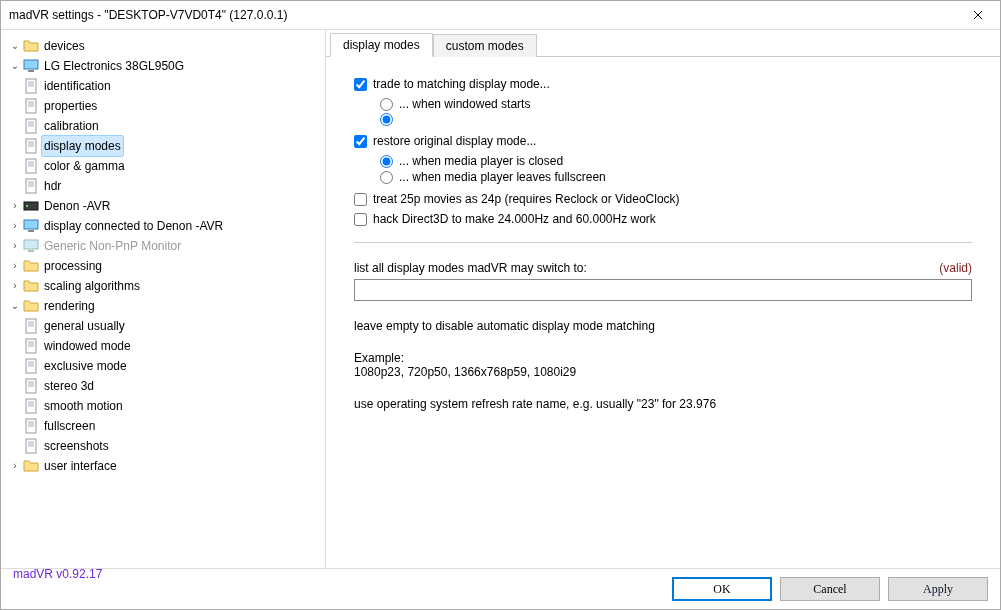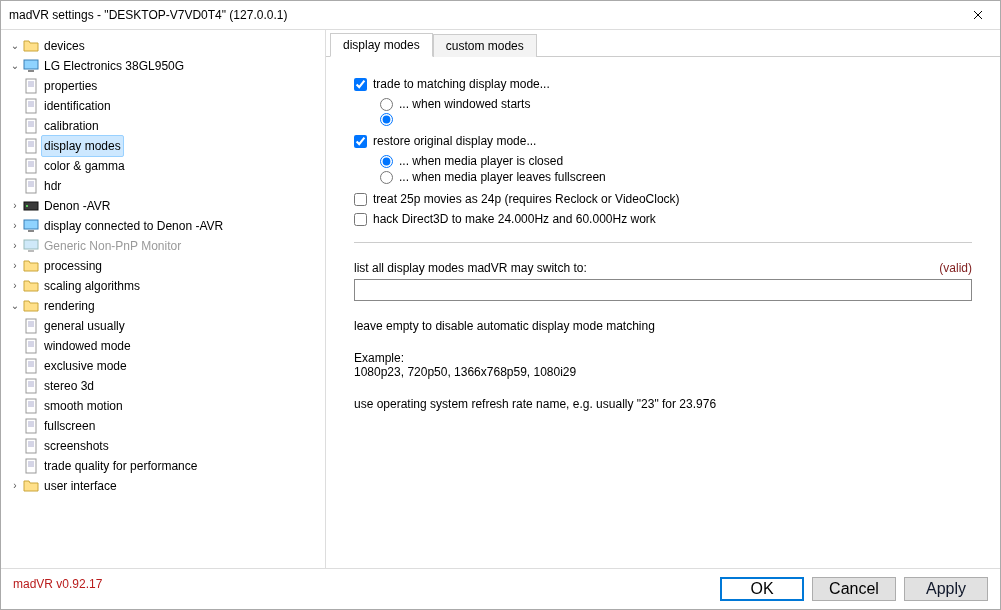--- a/index.html
+++ b/index.html
@@ -28,24 +28,24 @@
 .pane{flex:1;padding:20px 28px 10px 28px;overflow:hidden}
 .cb{display:flex;align-items:center;margin:0 0 6px 0}
 .cb input{margin:0 6px 0 0;width:13px;height:13px}
 .rad{display:flex;align-items:center;margin:2px 0 2px 26px}
 .rad input{margin:0 6px 0 0;width:13px;height:13px}
 hr.sep{border:none;border-top:1px solid #ccc;margin:16px 0 18px 0}
 .field-row{display:flex;align-items:baseline;justify-content:space-between;margin-bottom:4px}
 .valid{color:#7f1d1d}
 input.text{width:100%;height:22px;border:1px solid #888;padding:2px 4px;box-sizing:border-box;font-family:inherit;font-size:12px}
 .buttons{height:40px;display:flex;align-items:center;justify-content:flex-end;padding:0 12px;border-top:1px solid #ddd;gap:8px}
-button.btn{width:84px;height:24px;font-family:Liberation Sans, sans-serif;font-size:16px;background:#e1e1e1;border:1px solid #adadad}
+button.btn{width:100px;height:24px;font-family:Liberation Serif, serif;font-size:12px;background:#e1e1e1;border:1px solid #adadad}
 button.btn.default{background:#fff;border:2px solid #0078d7}
 button.btn:disabled{color:#0f172a}
-.version{position:absolute;left:12px;bottom:18px;color:#b91c1c}
+.version{position:absolute;left:12px;bottom:28px;color:#6d28d9}
 .sp{height:6px}
 </style>
 </head>
 <body>
 
 <div class="window">
 
   <div class="titlebar">
     <span class="title-text">madVR settings - "DESKTOP-V7VD0T4" (127.0.0.1)</span>
     <div class="title-close">
@@ -84,33 +84,33 @@
               <ul class="ch">
                 <li>
                     <div class="row">
                       <span class="tw"></span>
                       <span class="ic doc">
                         <svg viewBox="0 0 16 16">
                           <rect x="3" y="1" width="10" height="14" fill="#fff" stroke="#999"></rect>
                           <path d="M5 4h6M5 6h6M5 8h6" stroke="#aac"></path>
                         </svg>
                       </span>
+                      <span class="lbl">identification</span>
+                    </div>
+                  </li>
+                <li>
+                    <div class="row">
+                      <span class="tw"></span>
+                      <span class="ic doc">
+                        <svg viewBox="0 0 16 16">
+                          <rect x="3" y="1" width="10" height="14" fill="#fff" stroke="#999"></rect>
+                          <path d="M5 4h6M5 6h6M5 8h6" stroke="#aac"></path>
+                        </svg>
+                      </span>
                       <span class="lbl">properties</span>
-                    </div>
-                  </li>
-                <li>
-                    <div class="row">
-                      <span class="tw"></span>
-                      <span class="ic doc">
-                        <svg viewBox="0 0 16 16">
-                          <rect x="3" y="1" width="10" height="14" fill="#fff" stroke="#999"></rect>
-                          <path d="M5 4h6M5 6h6M5 8h6" stroke="#aac"></path>
-                        </svg>
-                      </span>
-                      <span class="lbl">identification</span>
                     </div>
                   </li>
                 <li>
                     <div class="row">
                       <span class="tw"></span>
                       <span class="ic doc">
                         <svg viewBox="0 0 16 16">
                           <rect x="3" y="1" width="10" height="14" fill="#fff" stroke="#999"></rect>
                           <path d="M5 4h6M5 6h6M5 8h6" stroke="#aac"></path>
                         </svg>
@@ -304,32 +304,20 @@
                   <span class="tw"></span>
                   <span class="ic doc">
                     <svg viewBox="0 0 16 16">
                       <rect x="3" y="1" width="10" height="14" fill="#fff" stroke="#999"></rect>
                       <path d="M5 4h6M5 6h6M5 8h6" stroke="#aac"></path>
                     </svg>
                   </span>
                   <span class="lbl">screenshots</span>
                 </div>
               </li>
-            <li>
-                <div class="row">
-                  <span class="tw"></span>
-                  <span class="ic doc">
-                    <svg viewBox="0 0 16 16">
-                      <rect x="3" y="1" width="10" height="14" fill="#fff" stroke="#999"></rect>
-                      <path d="M5 4h6M5 6h6M5 8h6" stroke="#aac"></path>
-                    </svg>
-                  </span>
-                  <span class="lbl">trade quality for performance</span>
-                </div>
-              </li>
           </ul>
         </li>
         <li>
             <div class="row">
               <span class="tw">›</span>
               <span class="ic folder">
                 <svg viewBox="0 0 16 16">
                   <path d="M1 3h5l1 2h8v8H1z" fill="#ffe08a" stroke="#caa53a"></path>
                 </svg>
               </span>

